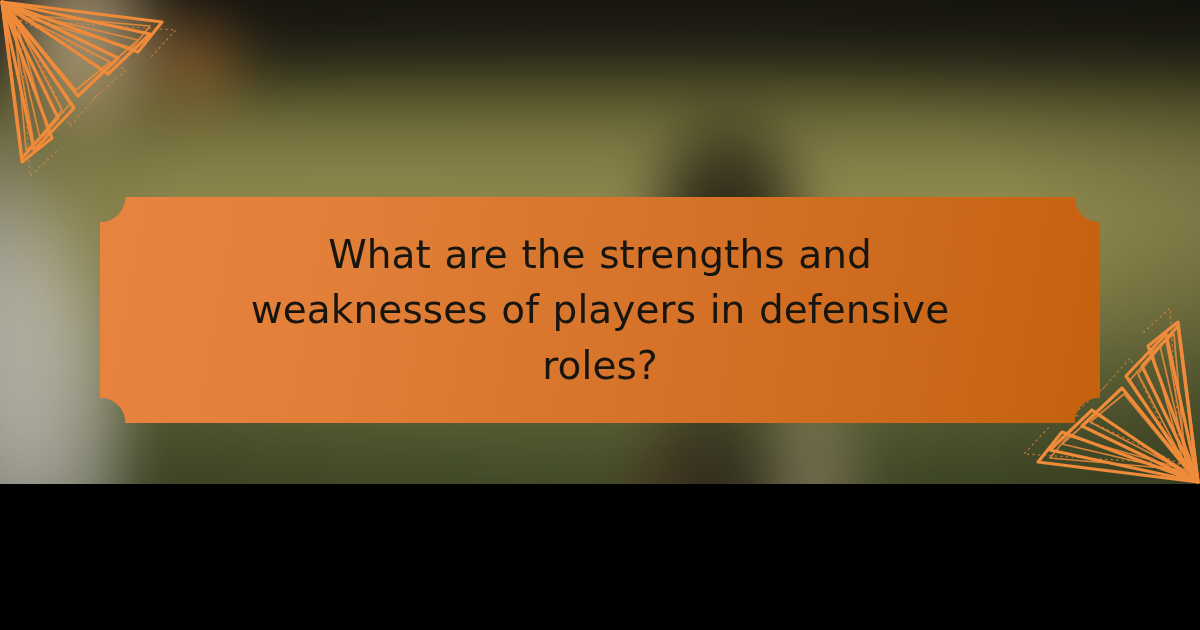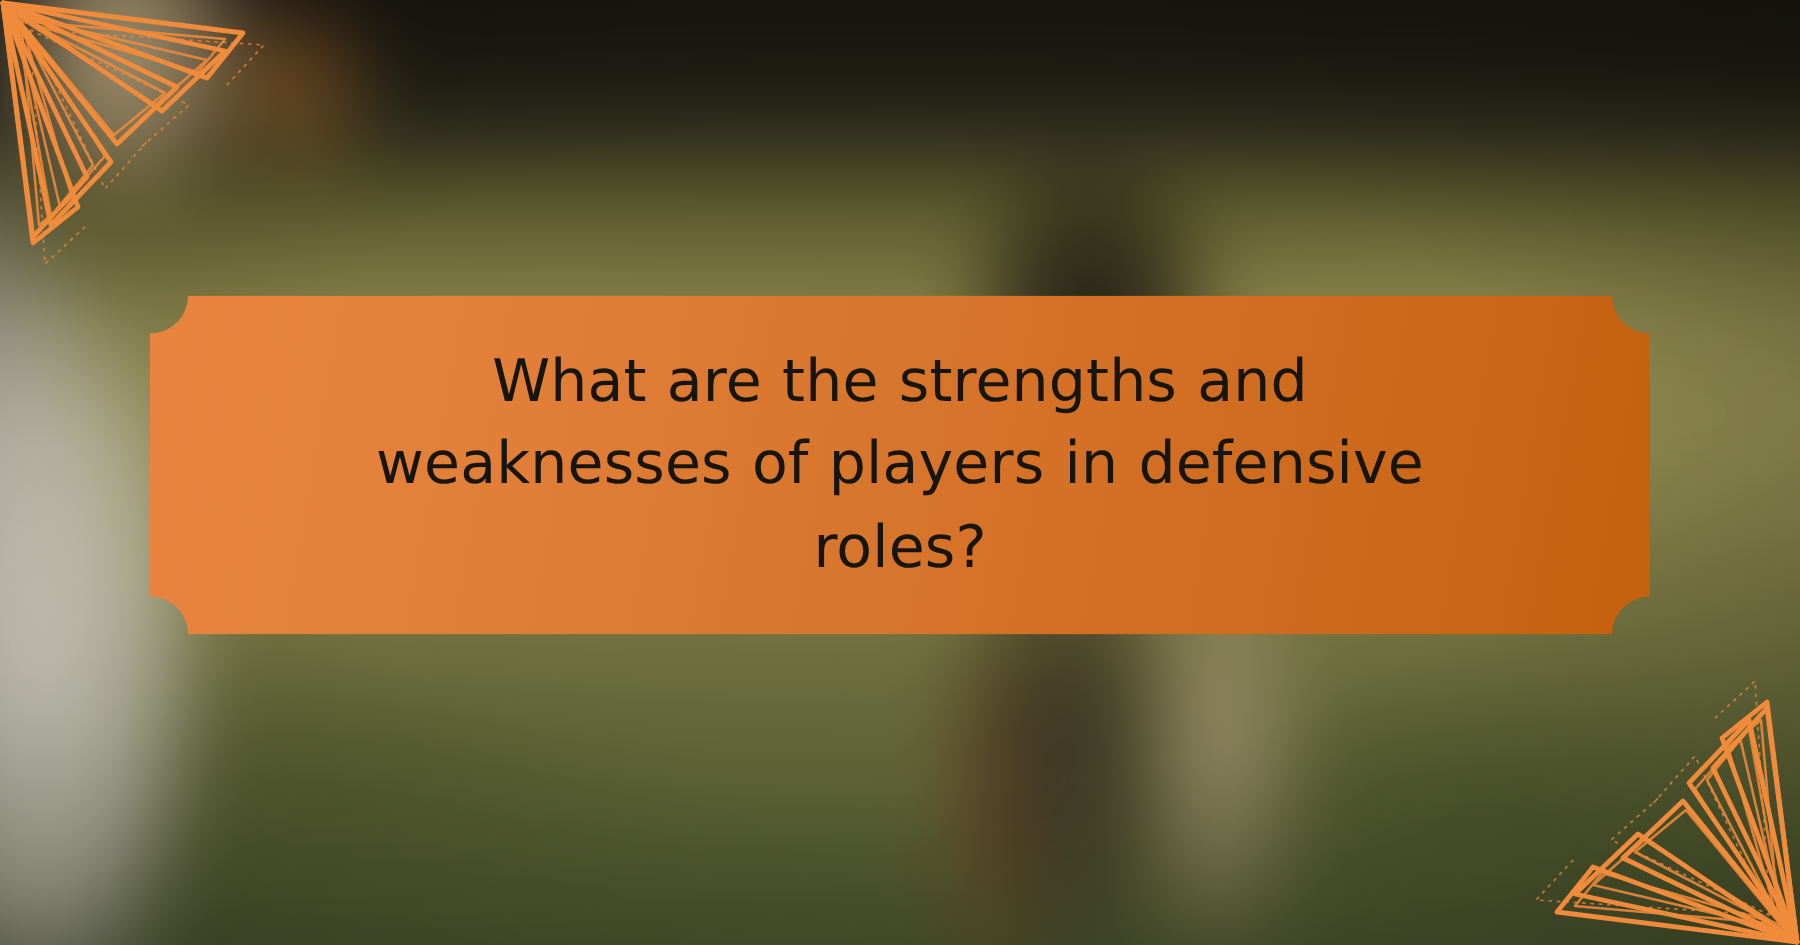--- a/index.html
+++ b/index.html
@@ -3,21 +3,21 @@
 <meta charset="utf-8">
 <style>
   html, body {
     margin: 0;
     padding: 0;
     background: #000;
   }
   .stage {
     position: relative;
     width: 1200px;
-    height: 630px;
+    height: 484px;
     overflow: hidden;
     font-family: "DejaVu Sans", sans-serif;
   }
 
   
   .bg-photo {
     position: absolute;
     inset: -40px;
     background-color: #6e6b36;
     background-image:

